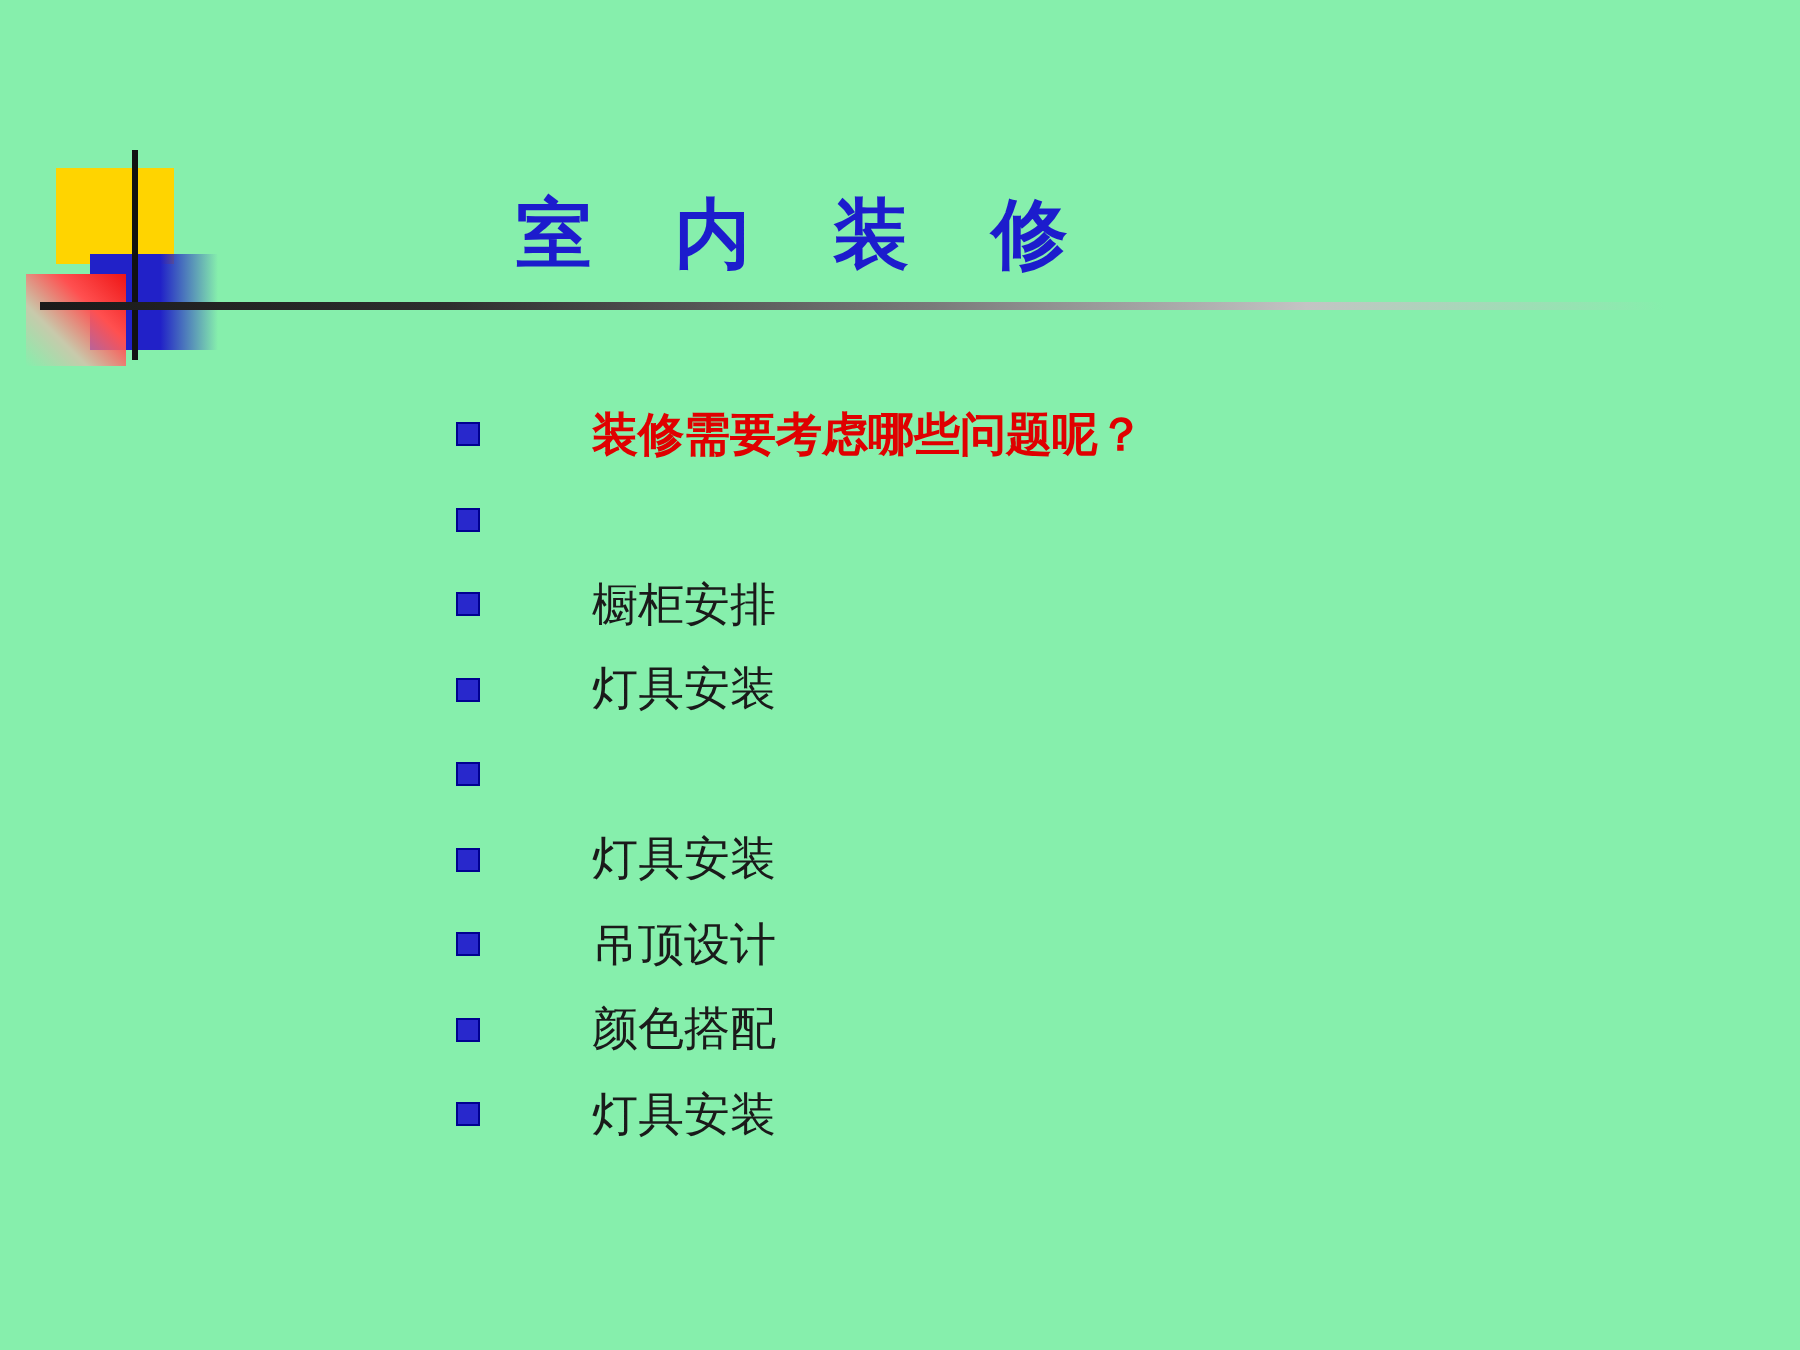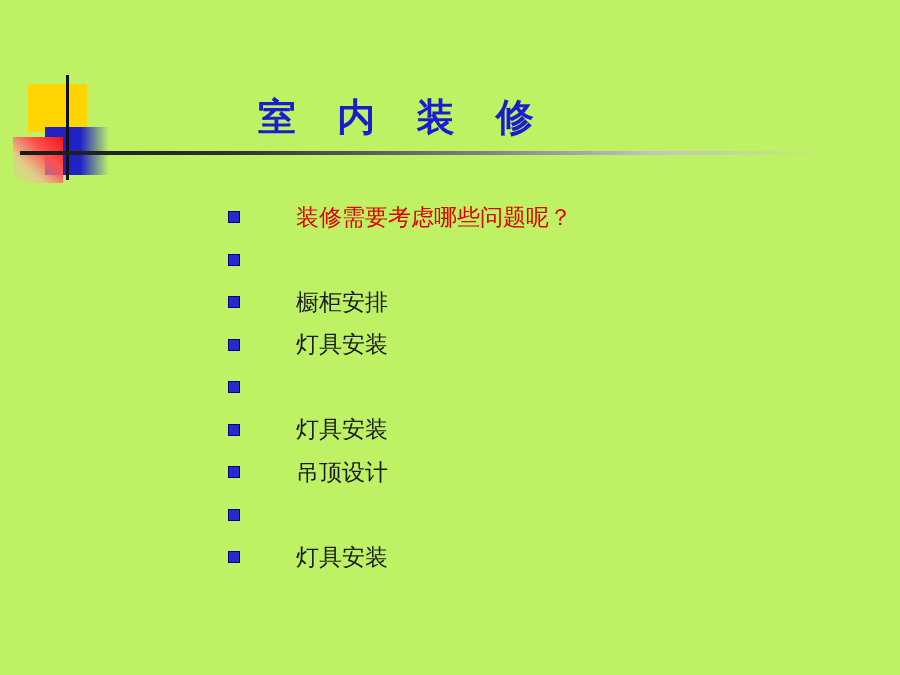--- a/index.html
+++ b/index.html
@@ -4,21 +4,21 @@
 <style>
   html, body {
     margin: 0;
     padding: 0;
     background: #ffffff;
   }
   .slide {
     position: relative;
     width: 900px;
     height: 675px;
-    background: #bef264;
+    background: #86efac;
     overflow: hidden;
     font-family: "DejaVu Serif", "Liberation Serif", serif;
   }
   
   .deco-yellow {
     position: absolute;
     left: 28px; top: 84px;
     width: 59px; height: 48px;
     background: #ffd400;
     z-index: 1;
@@ -80,21 +80,21 @@
     border: 1px solid #000090;
     margin-right: 56px;
   }
   .bullet-text {
     font-size: 23px;
     color: #1a1a1a;
     white-space: nowrap;
   }
   .bullet-row.emphasis .bullet-text {
     color: #e00000;
-    font-weight: normal;
+    font-weight: bold;
   }
 </style>
 </head>
 <body>
 
 <div class="slide">
 
   <div class="deco-yellow"></div>
   <div class="deco-blue"></div>
   <div class="deco-pink"></div>
@@ -125,20 +125,21 @@
     <div class="bullet-row">
       <span class="bullet-square"></span>
       <span class="bullet-text">灯具安装</span>
     </div>
     <div class="bullet-row">
       <span class="bullet-square"></span>
       <span class="bullet-text">吊顶设计</span>
     </div>
     <div class="bullet-row">
       <span class="bullet-square"></span>
+      <span class="bullet-text">颜色搭配</span>
     </div>
     <div class="bullet-row">
       <span class="bullet-square"></span>
       <span class="bullet-text">灯具安装</span>
     </div>
   </div>
 
 </div>
 
 </body></html>

